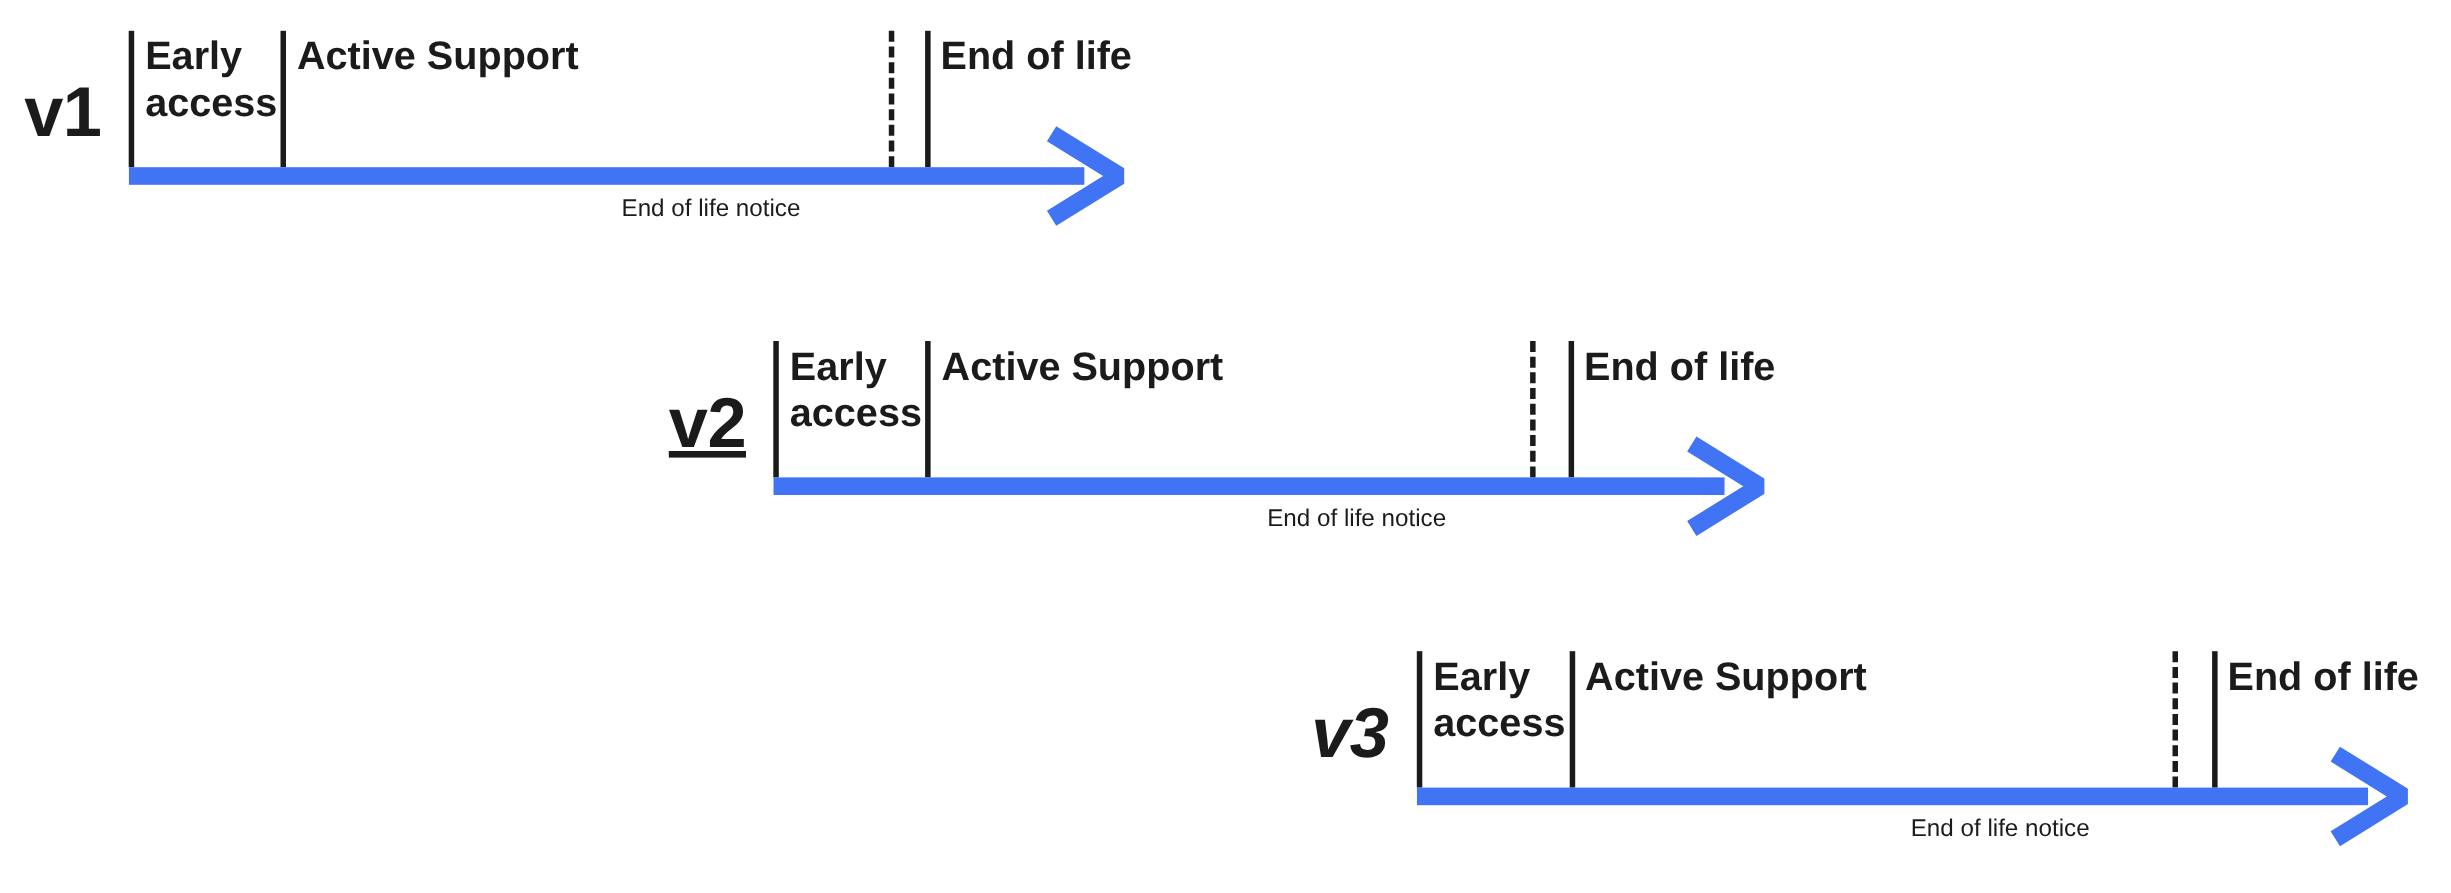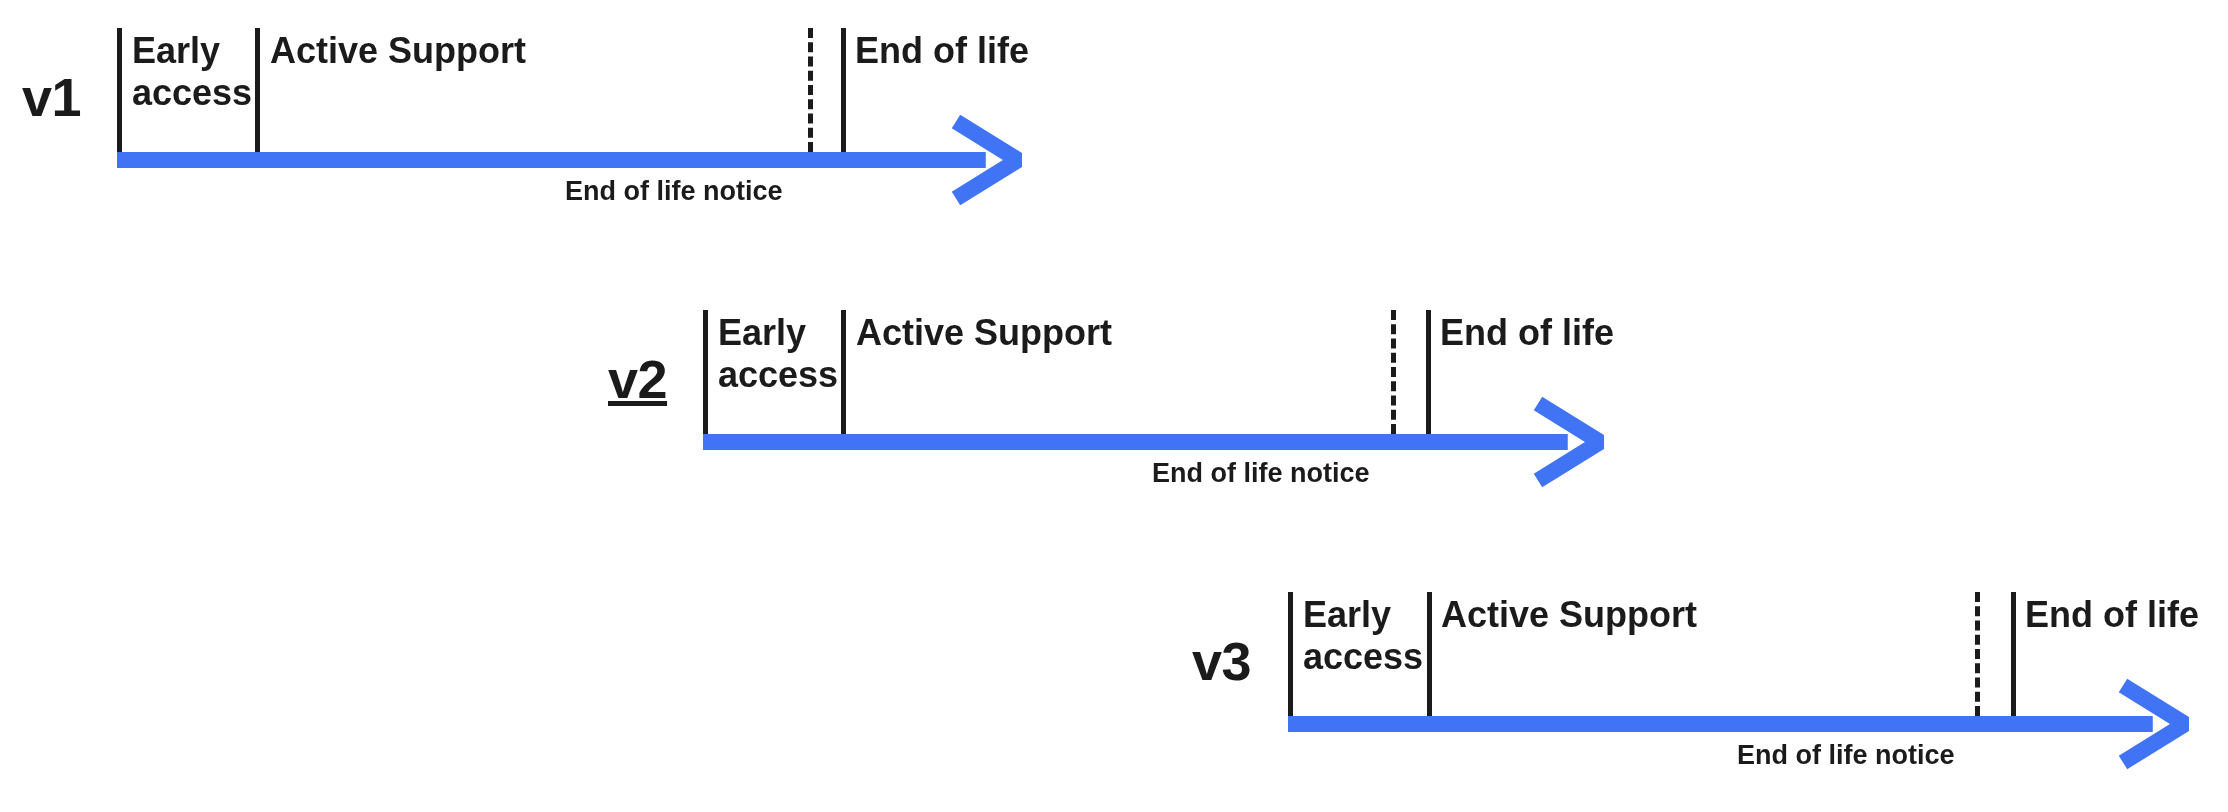--- a/index.html
+++ b/index.html
@@ -26,27 +26,27 @@
     left: 0;
     top: 0;
     width: 2228px;
     height: 812px;
     pointer-events: none;
   }
 
   
   .version-label {
     position: absolute;
-    font-size: 54px;
+    font-size: 64px;
     font-weight: 700;
     color: #1b1b1b;
     letter-spacing: -0.5px;
     line-height: 1;
     white-space: nowrap;
-    text-align: left;
+    text-align: center;
   }
 
   
   .tick {
     position: absolute;
     width: 5px;
     background: #1b1b1b;
   }
   .tick-dashed {
     position: absolute;
@@ -61,22 +61,22 @@
     font-size: 36px;
     font-weight: 700;
     color: #1b1b1b;
     line-height: 1.18;
     white-space: pre-line;
   }
 
   
   .notice-label {
     position: absolute;
-    font-size: 27px;
-    font-weight: 700;
+    font-size: 22px;
+    font-weight: 400;
     color: #1b1b1b;
     line-height: 1;
     white-space: nowrap;
   }
 
   
   .arrow-svg {
     position: absolute;
     display: block;
   }
@@ -112,21 +112,21 @@
 access</div>
       <div class="phase-label" style="left: 856px; top: 312px; color: rgb(27, 27, 27);">Active Support</div>
       <div class="phase-label" style="left: 1440px; top: 312px; color: rgb(27, 27, 27);">End of life</div>
       <div class="notice-label" style="left: 1152px; top: 460px; color: rgb(27, 27, 27);">End of life notice</div>
       <svg class="arrow-svg" width="901" height="124" viewBox="0 0 901 124" style="left: 703px; top: 380px;">
         <rect x="0" y="54" width="864.76" height="16" fill="#4074F5"></rect>
         <polyline points="835,23.560000000000002 897,62 835,100.44" fill="none" stroke="#4074F5" stroke-width="16" stroke-linecap="butt" stroke-linejoin="miter"></polyline>
       </svg>
     </div>
     <div class="track">
-      <div class="version-label" style="left: 1192px; top: 634px; width: 62px; color: rgb(27, 27, 27);">v3</div>
+      <div class="version-label" style="left: 1192px; top: 634px; width: 62px; color: rgb(27, 27, 27); font-style: italic;">v3</div>
       <div class="tick" style="left: 1288px; top: 592px; height: 124px; background: rgb(27, 27, 27);"></div>
       <div class="tick" style="left: 1427px; top: 592px; height: 124px; background: rgb(27, 27, 27);"></div>
       <div class="tick-dashed" style="left: 1975px; top: 592px; height: 124px; border-left-color: rgb(27, 27, 27);"></div>
       <div class="tick" style="left: 2011px; top: 592px; height: 124px; background: rgb(27, 27, 27);"></div>
       <div class="phase-label" style="left: 1303px; top: 594px; color: rgb(27, 27, 27);">Early
 access</div>
       <div class="phase-label" style="left: 1441px; top: 594px; color: rgb(27, 27, 27);">Active Support</div>
       <div class="phase-label" style="left: 2025px; top: 594px; color: rgb(27, 27, 27);">End of life</div>
       <div class="notice-label" style="left: 1737px; top: 742px; color: rgb(27, 27, 27);">End of life notice</div>
       <svg class="arrow-svg" width="901" height="124" viewBox="0 0 901 124" style="left: 1288px; top: 662px;">

